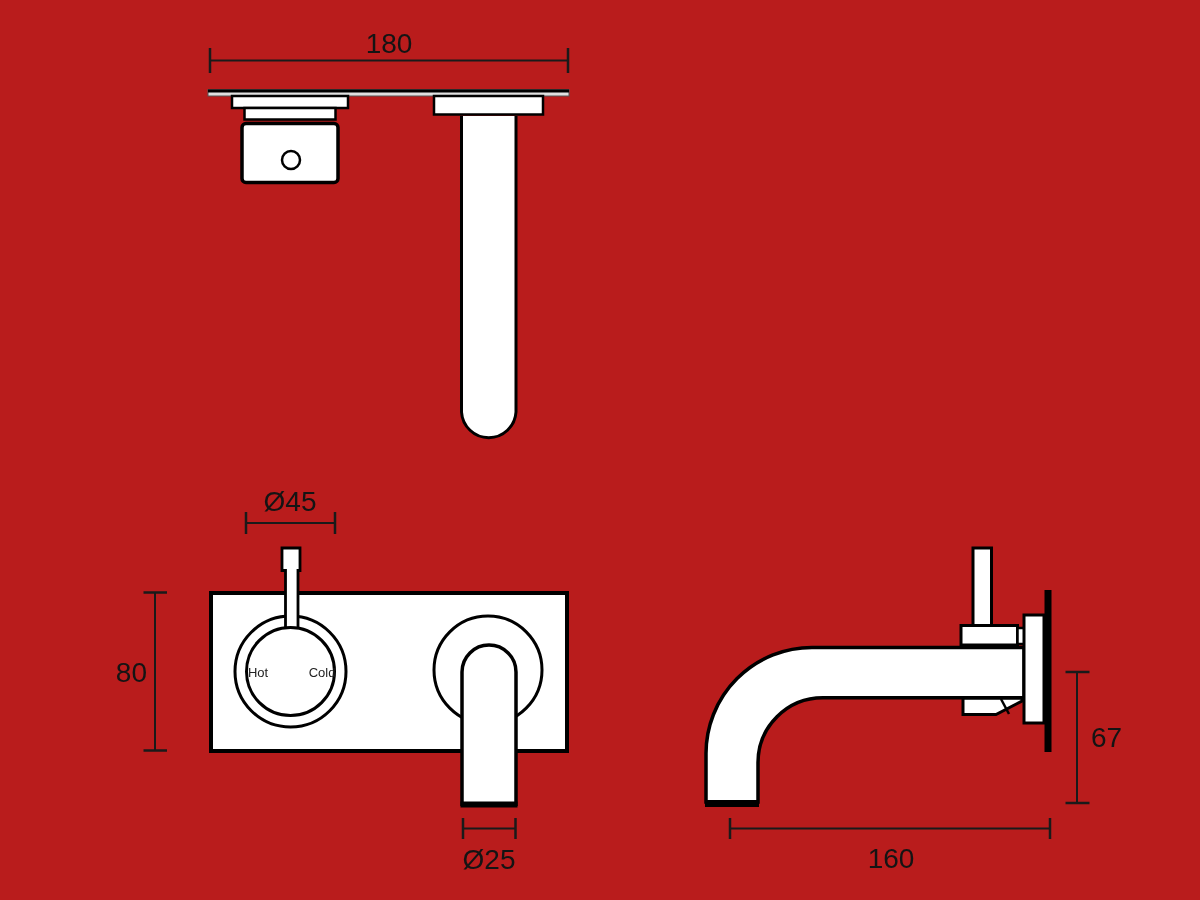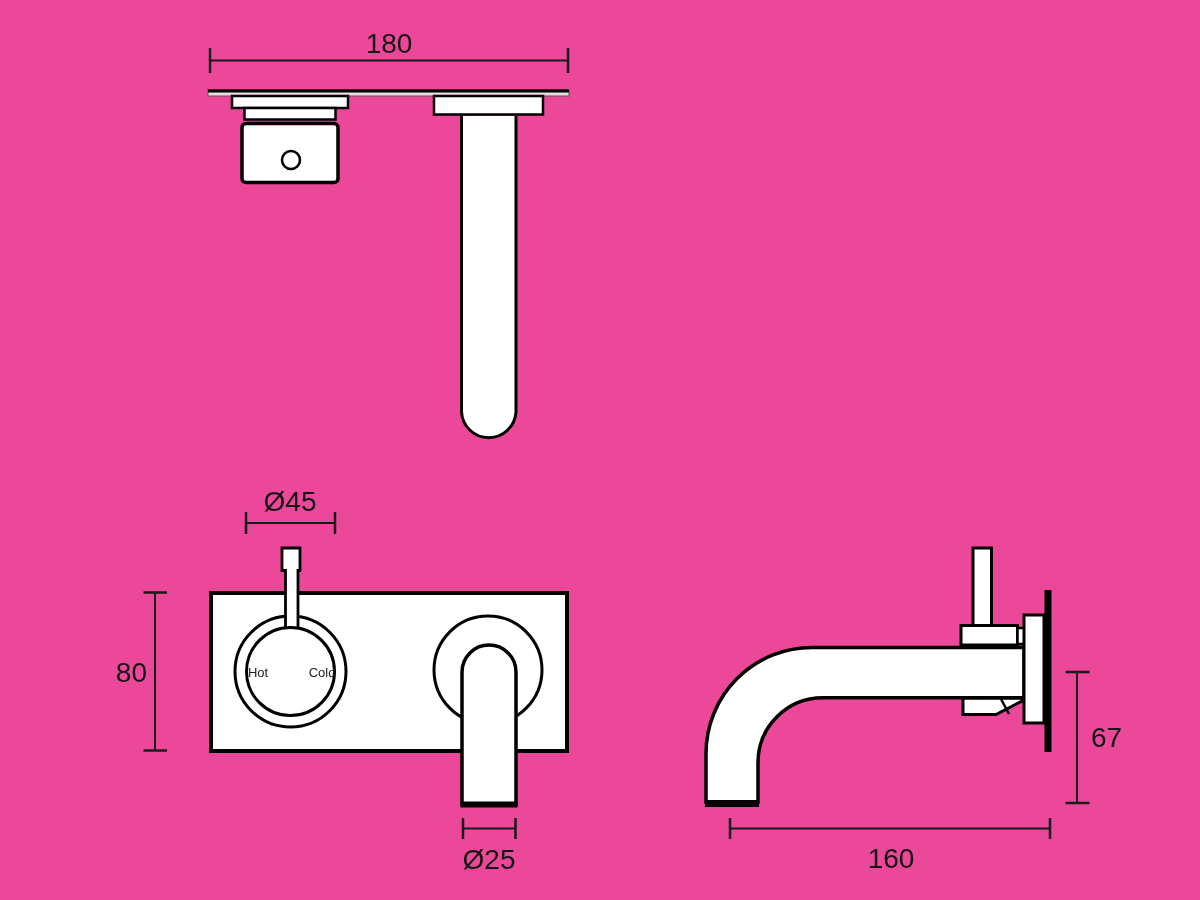--- a/index.html
+++ b/index.html
@@ -4,21 +4,21 @@
 <style>
   html, body {
     margin: 0;
     padding: 0;
     background: #ffffff;
   }
   .canvas {
     position: relative;
     width: 1200px;
     height: 900px;
-    background: #ec4899;
+    background: #b91c1c;
     overflow: hidden;
   }
   svg { display: block; }
   .dim-text {
     font-family: "Liberation Sans", sans-serif;
     font-size: 28px;
     fill: #141414;
   }
   .small-text {
     font-family: "Liberation Sans", sans-serif;

